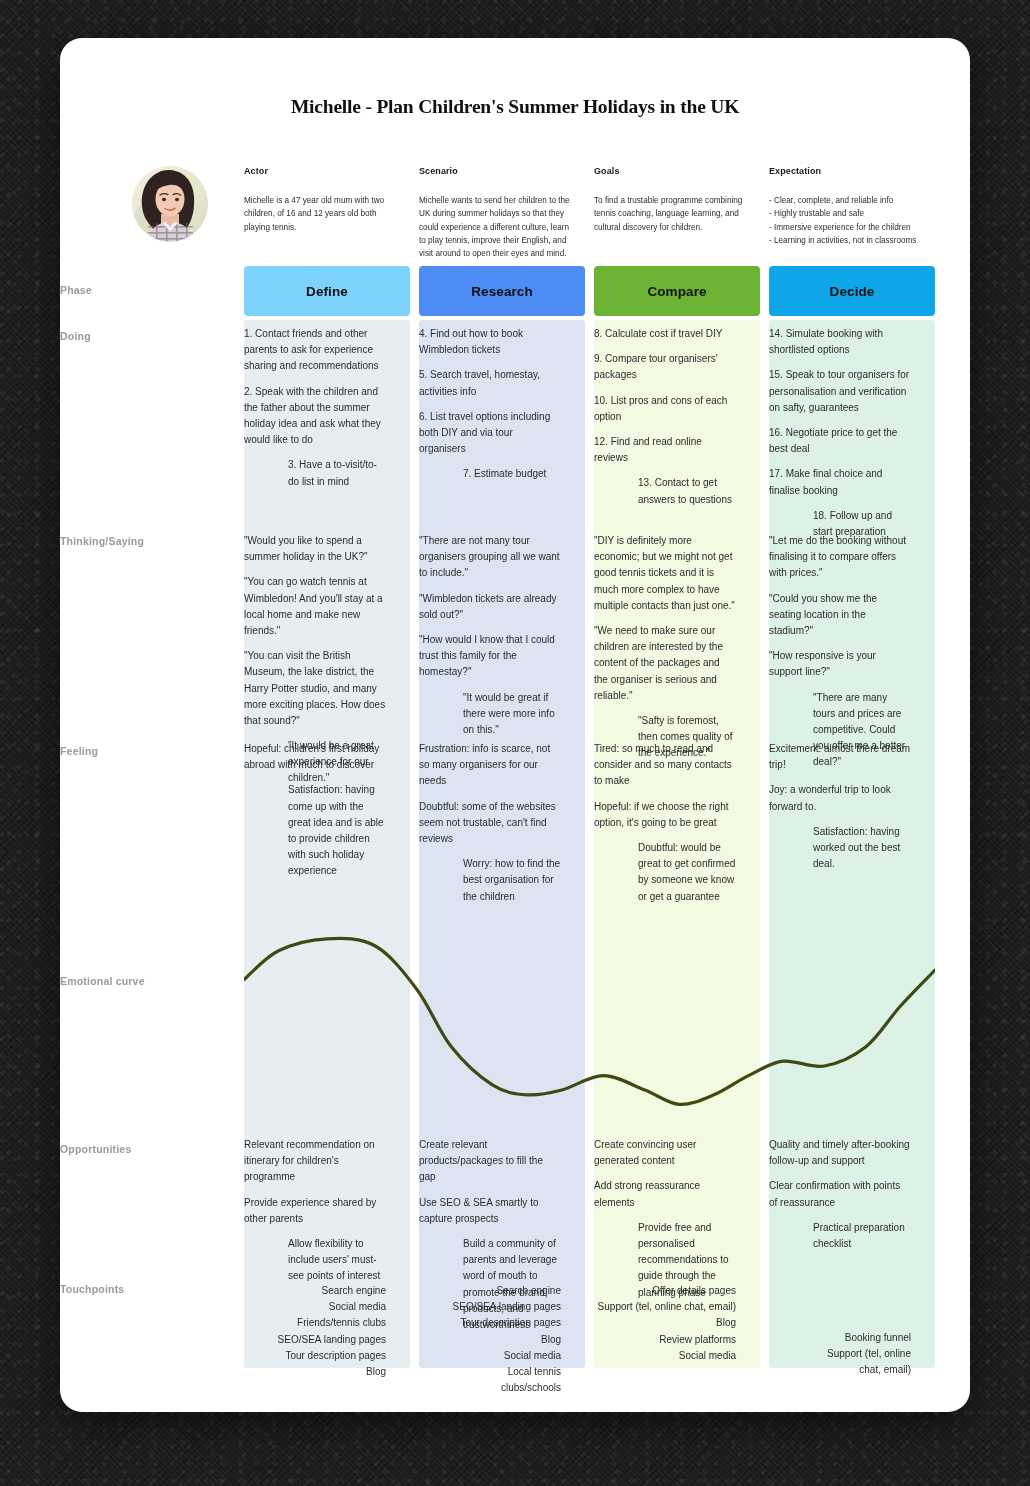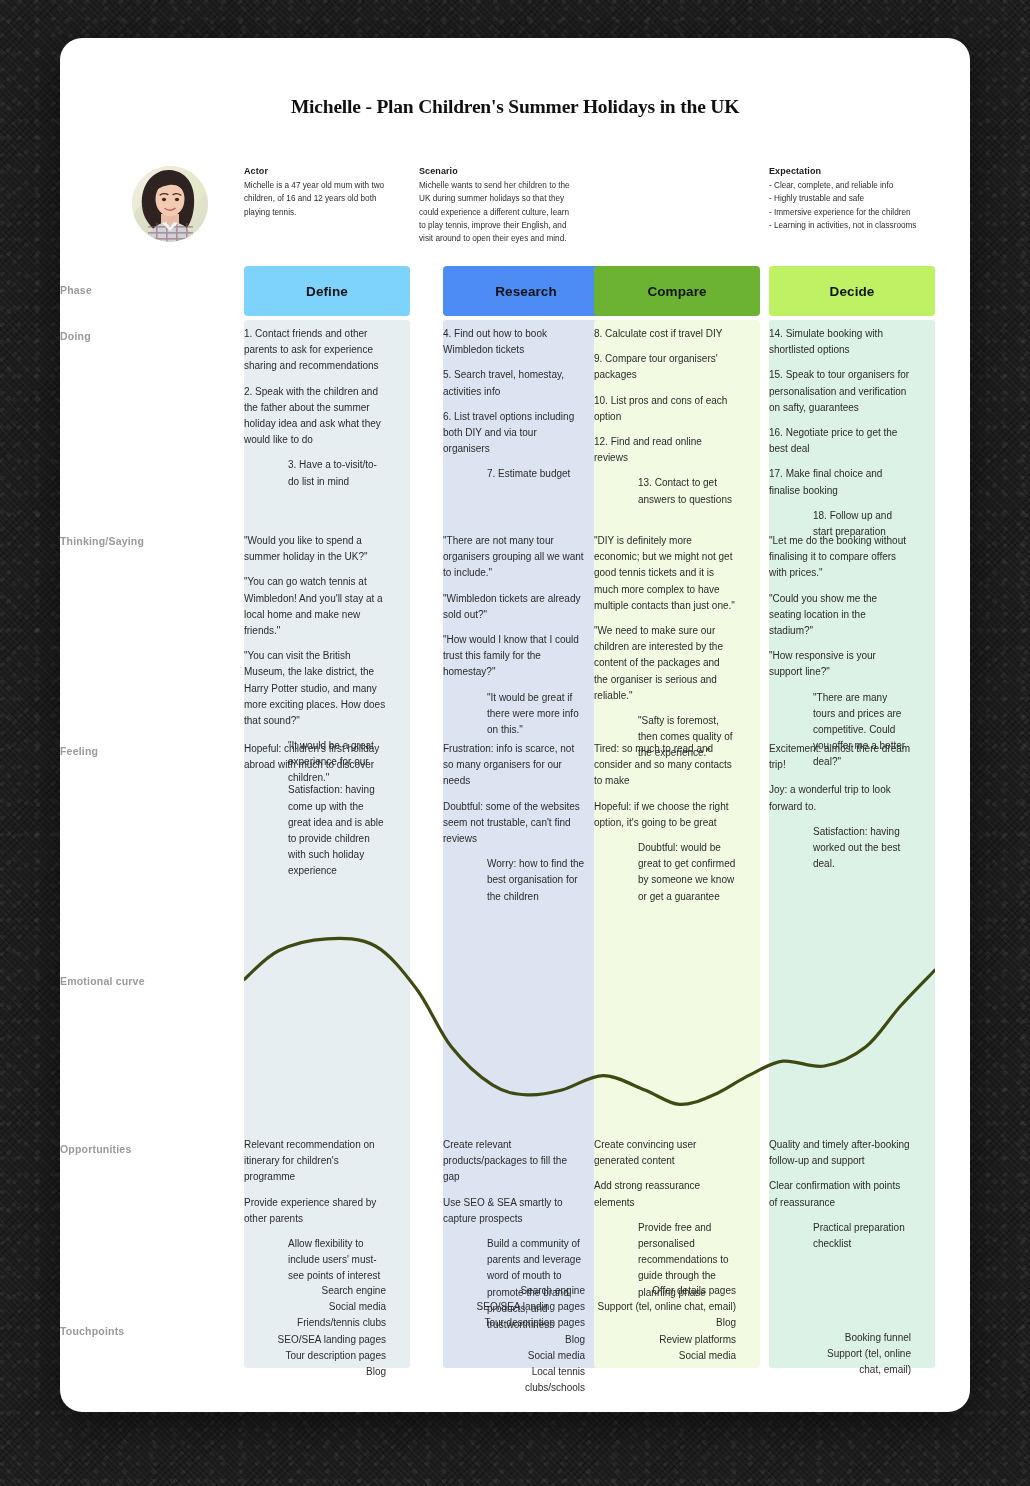--- a/index.html
+++ b/index.html
@@ -76,31 +76,31 @@
 
   .meta-col {
     position: absolute;
     top: 128px;
     width: 158px;
   }
   .meta-col .m-title {
     font-size: 9px;
     font-weight: bold;
     color: #1b1b1b;
-    margin-bottom: 3px;
+    margin-bottom: 18px;
     letter-spacing: 0.1px;
   }
   .meta-col .m-body {
     font-size: 8.2px;
     line-height: 1.62;
     color: #2d2d2d;
     white-space: pre-line;
   }
   .c0 { left: 184px; }
-  .c1 { left: 359px; margin-left: 24px; }
+  .c1 { left: 359px; }
   .c2 { left: 534px; }
   .c3 { left: 709px; }
 
   
   .phase-chip {
     position: absolute;
     top: 228px;
     width: 166px;
     height: 50px;
     border-radius: 4px;
@@ -216,45 +216,49 @@
   </div>
 
   <div class="meta-col" style="left:184px">
     <div class="m-title">Actor</div>
     <div class="m-body">Michelle is a 47 year old mum with two children, of 16 and 12 years old both playing tennis.</div>
   </div>
   <div class="meta-col" style="left:359px">
     <div class="m-title">Scenario</div>
     <div class="m-body">Michelle wants to send her children to the UK during summer holidays so that they could experience a different culture, learn to play tennis, improve their English, and visit around to open their eyes and mind.</div>
   </div>
+  <div class="meta-col" style="left:534px">
+    <div class="m-title">Goals</div>
+    <div class="m-body">To find a trustable programme combining tennis coaching, language learning, and cultural discovery for children.</div>
+  </div>
   <div class="meta-col" style="left:709px;width:170px">
     <div class="m-title">Expectation</div>
     <div class="m-body">- Clear, complete, and reliable info
 - Highly trustable and safe
 - Immersive experience for the children
 - Learning in activities, not in classrooms</div>
   </div>
 
   <div class="col-body c0" style="background: rgb(231, 238, 242);"></div>
   <div class="col-body c1" style="background: rgb(220, 228, 242);"></div>
   <div class="col-body c2" style="background: rgb(243, 250, 226);"></div>
   <div class="col-body c3" style="background: rgb(221, 242, 230);"></div>
 
   <div class="phase-chip c0" style="background: rgb(125, 211, 252);">Define</div>
   <div class="phase-chip c1" style="background: rgb(77, 139, 245);">Research</div>
   <div class="phase-chip c2" style="background: rgb(108, 179, 51);">Compare</div>
-  <div class="phase-chip c3" style="background: #bef264; text-align: right;">Decide</div>
+  <div class="phase-chip c3" style="background: #0ea5e9; text-align: right;">Decide</div>
 
   <div class="row-label" style="top:246px">Phase</div>
   <div class="row-label" style="top:292px">Doing</div>
   <div class="row-label" style="top:497px">Thinking/Saying</div>
   <div class="row-label" style="top:707px">Feeling</div>
   <div class="row-label" style="top:937px">Emotional curve</div>
   <div class="row-label" style="top:1105px">Opportunities</div>
-  <div class="row-label" style="top:1287px">Touchpoints</div>
+  <div class="row-label" style="top:1245px">Touchpoints</div>
 
   <div class="cell c0" style="top:288px">
       <p>1. Contact friends and other parents to ask for experience sharing and recommendations</p>
       <p>2. Speak with the children and the father about the summer holiday idea and ask what they would like to do</p>
       <p>3. Have a to-visit/to-do list in mind</p>
     </div>
   <div class="cell c1" style="top:288px">
       <p>4. Find out how to book Wimbledon tickets</p>
       <p>5. Search travel, homestay, activities info</p>
       <p>6. List travel options including both DIY and via tour organisers</p>

